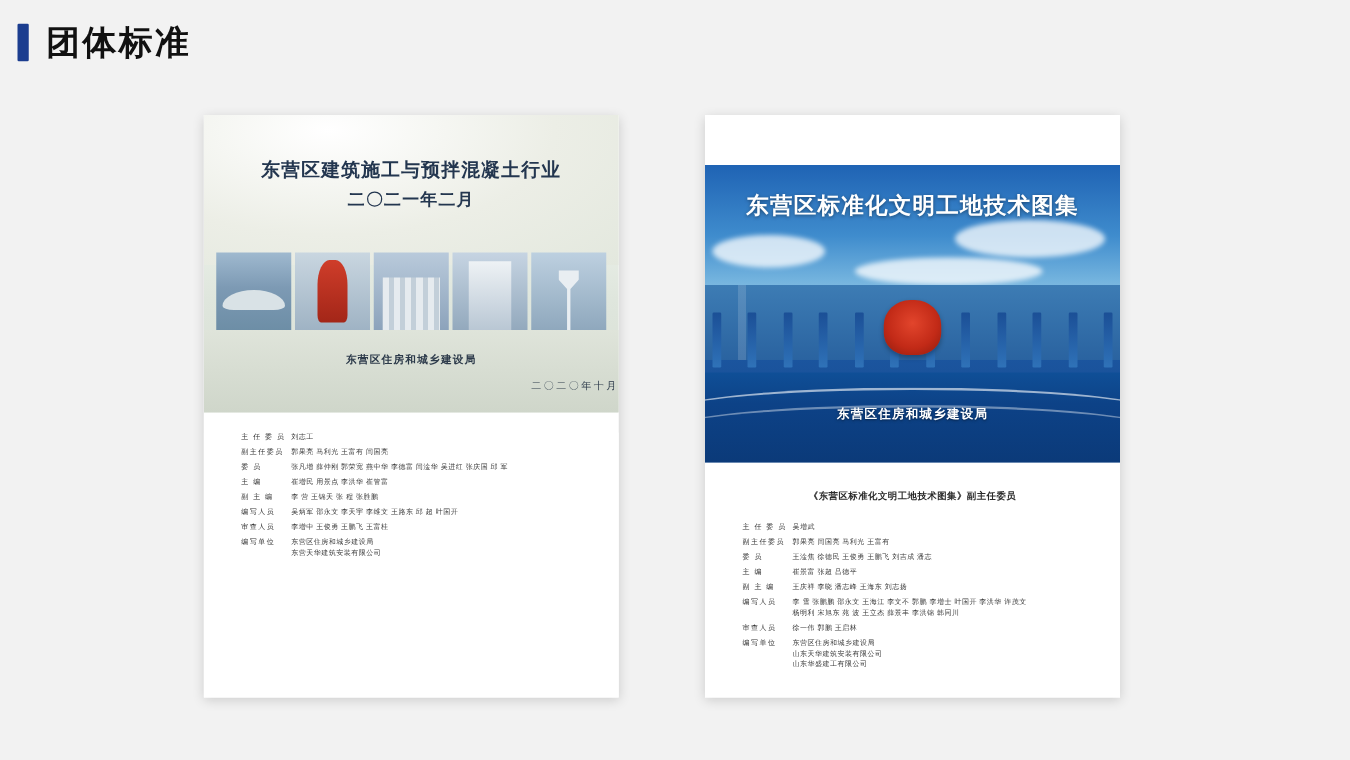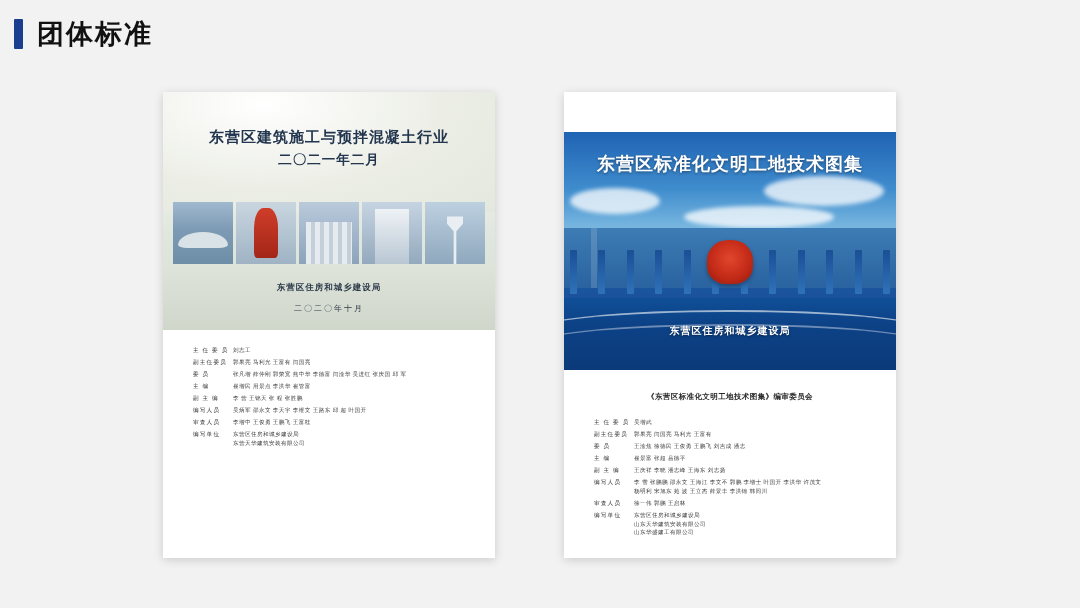--- a/index.html
+++ b/index.html
@@ -148,21 +148,21 @@
     left: 0; right: 0; bottom: 36px;
     text-align: center;
     font-size: 8.5px;
     color: #2c3a4a;
     letter-spacing: 1px;
     font-weight: bold;
   }
   .cl-date {
     position: absolute;
     left: 0; right: 0; bottom: 16px;
-    text-align: center;
+    text-align: right;
     font-size: 8px;
     color: #2c3a4a;
     letter-spacing: 2px;
   }
 
   
   .cover-right {
     background: linear-gradient(180deg, #1c5fae 0%, #2f7fc8 28%, #1d5aa6 52%, #15478a 100%);
     margin-top: 40px;
   }
@@ -403,21 +403,21 @@
     </div>
     <div class="cr-emblem"></div>
     <div class="cr-water">
       <div class="cr-wave cr-w1"></div>
       <div class="cr-wave cr-w2"></div>
     </div>
     <div class="cr-pub">东营区住房和城乡建设局</div>
   </div>
 
   <div class="page">
-    <div class="page-title">《东营区标准化文明工地技术图集》编审委员会</div>
+    <div class="page-title">《东营区标准化文明工地技术图集》副主任委员</div>
     <div class="roles">
       <div class="role-row">
         <div class="role-label">主 任 委 员</div>
         <div class="role-names">
             <div>吴增武</div>
           </div>
       </div>
       <div class="role-row">
         <div class="role-label">副主任委员</div>
         <div class="role-names">

